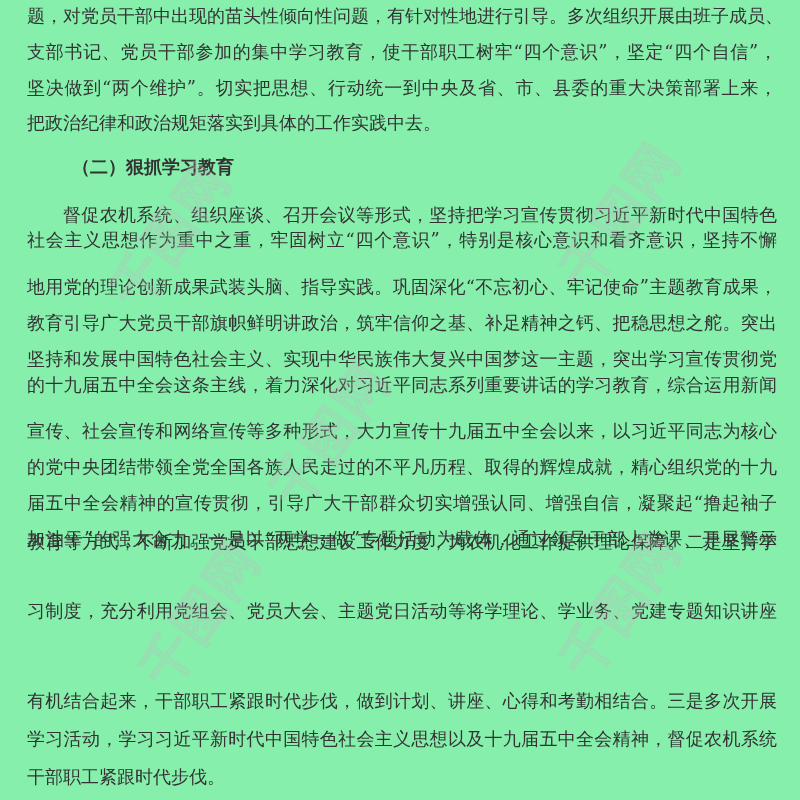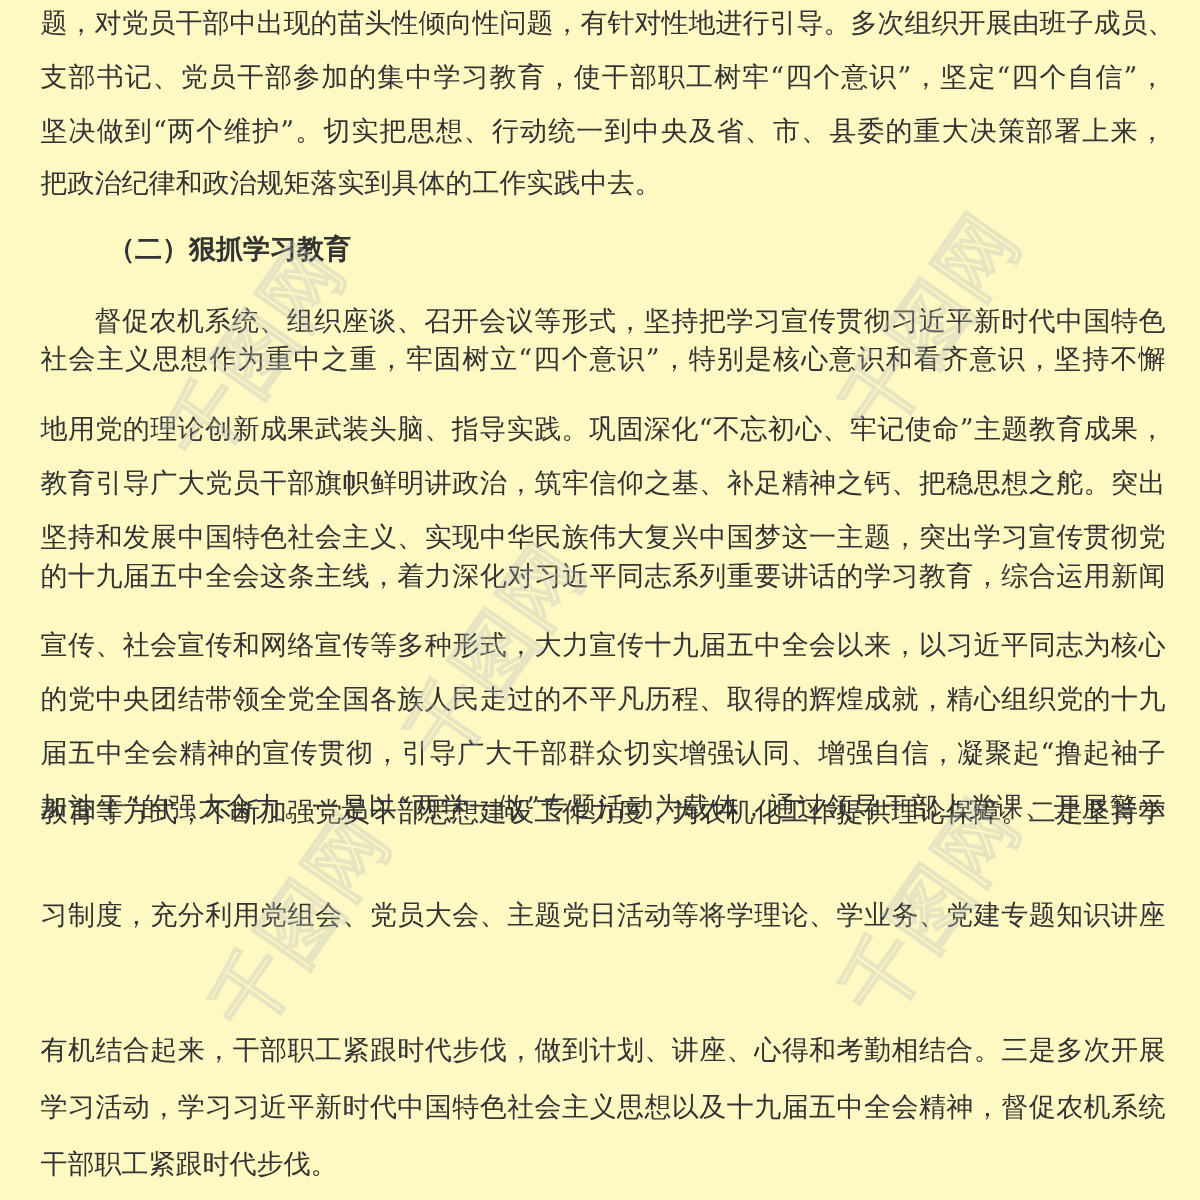--- a/index.html
+++ b/index.html
@@ -7,21 +7,21 @@
       padding: 0;
       width: 800px;
       height: 800px;
       background: #ffffff;
       overflow: hidden;
     }
     .page {
       position: relative;
       width: 800px;
       height: 800px;
-      background: #fef9c3;
+      background: #86efac;
       font-family: "DejaVu Serif", "Liberation Serif", serif;
       color: #333333;
     }
     .line {
       position: absolute;
       left: 27px;
       width: 750px;
       font-size: 18px;
       line-height: 24px;
       white-space: nowrap;

